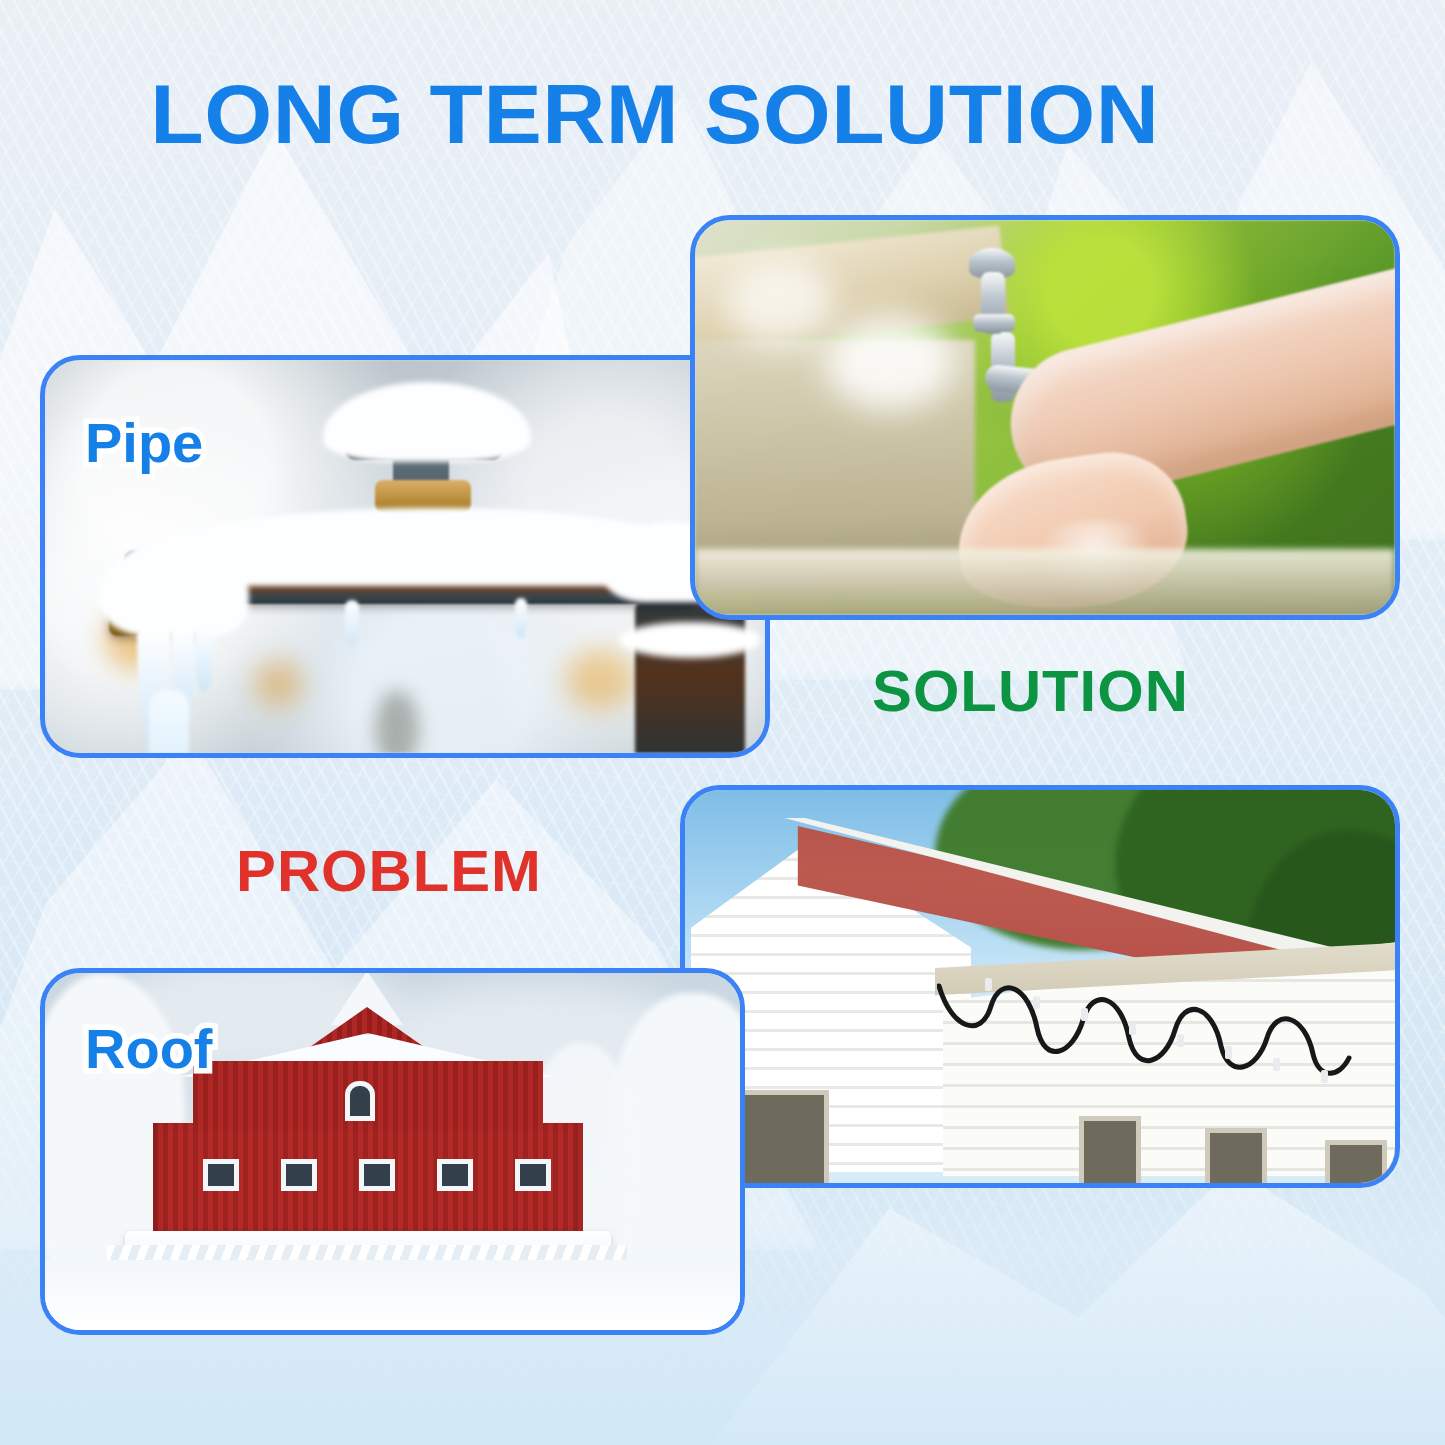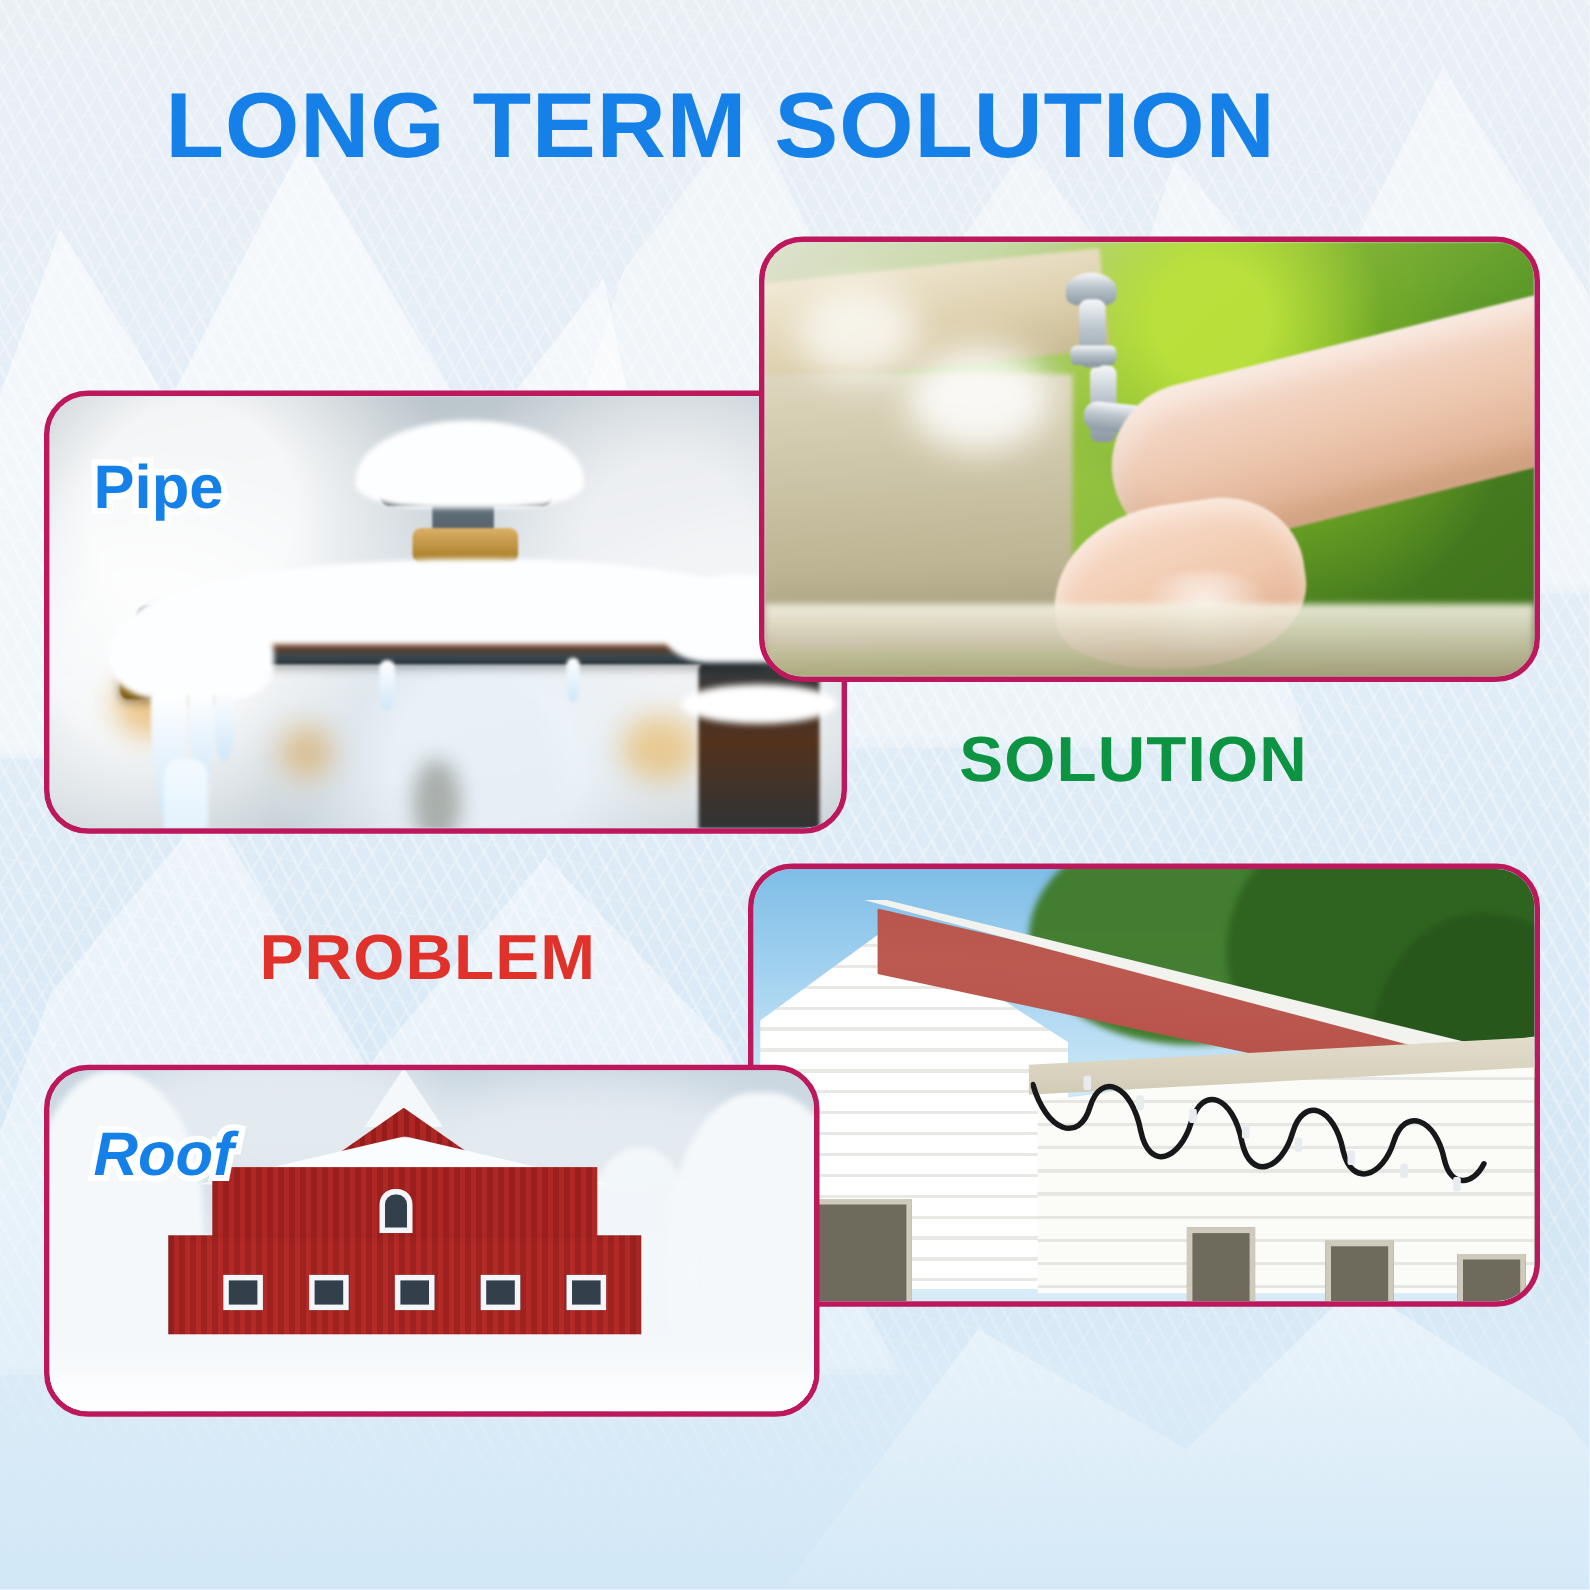--- a/index.html
+++ b/index.html
@@ -57,21 +57,21 @@
     letter-spacing:.5px;
     color:#1580e8;
     transform:scaleX(1.04);
     white-space:nowrap;
     padding-right:130px;
   }
 
   
   .card{
     position:absolute;
-    border:5px solid #be185d;
+    border:5px solid #3b82f6;
     border-radius:40px;
     overflow:hidden;
     background:#cfe0ee;
     box-sizing:border-box;
   }
   .photo{position:absolute;inset:0;overflow:hidden;}
 
   
   .badge{
     position:absolute;
@@ -208,21 +208,21 @@
     background:linear-gradient(166deg,#fae0d0,#f0c9ae 55%,#d8a081);
     border-radius:52% 36% 46% 62%/62% 50% 48% 40%;
     transform:rotate(-8deg);
     box-shadow:inset 0 10px 22px rgba(255,255,255,.5);
     filter:blur(.7px);
   }
   .ledge{position:absolute;left:0;right:0;bottom:-6px;height:72px;
          background:linear-gradient(180deg,rgba(246,243,228,.9),rgba(170,158,126,.85));filter:blur(3px);}
 
   
-  #card-roof{left:40px;top:968px;width:705px;height:320px;z-index:3;font-style:italic;}
+  #card-roof{left:40px;top:968px;width:705px;height:367px;z-index:3;}
   #card-roof .photo{
     background:linear-gradient(180deg,#c9d6e0 0%,#d7e1e9 34%,#e7edf2 58%,#f4f7fa 100%);
   }
   .sky-cloud{position:absolute;background:#e3eaf0;filter:blur(18px);border-radius:50%;}
   .tree{position:absolute;background:#f4f8fb;filter:blur(3px);}
   .barn-body{
     position:absolute;left:108px;top:150px;width:430px;height:126px;
     background:repeating-linear-gradient(90deg,#9d2220 0 5px,#b32a27 5px 10px);
     box-shadow:inset 0 -6px 14px rgba(0,0,0,.22);
   }

